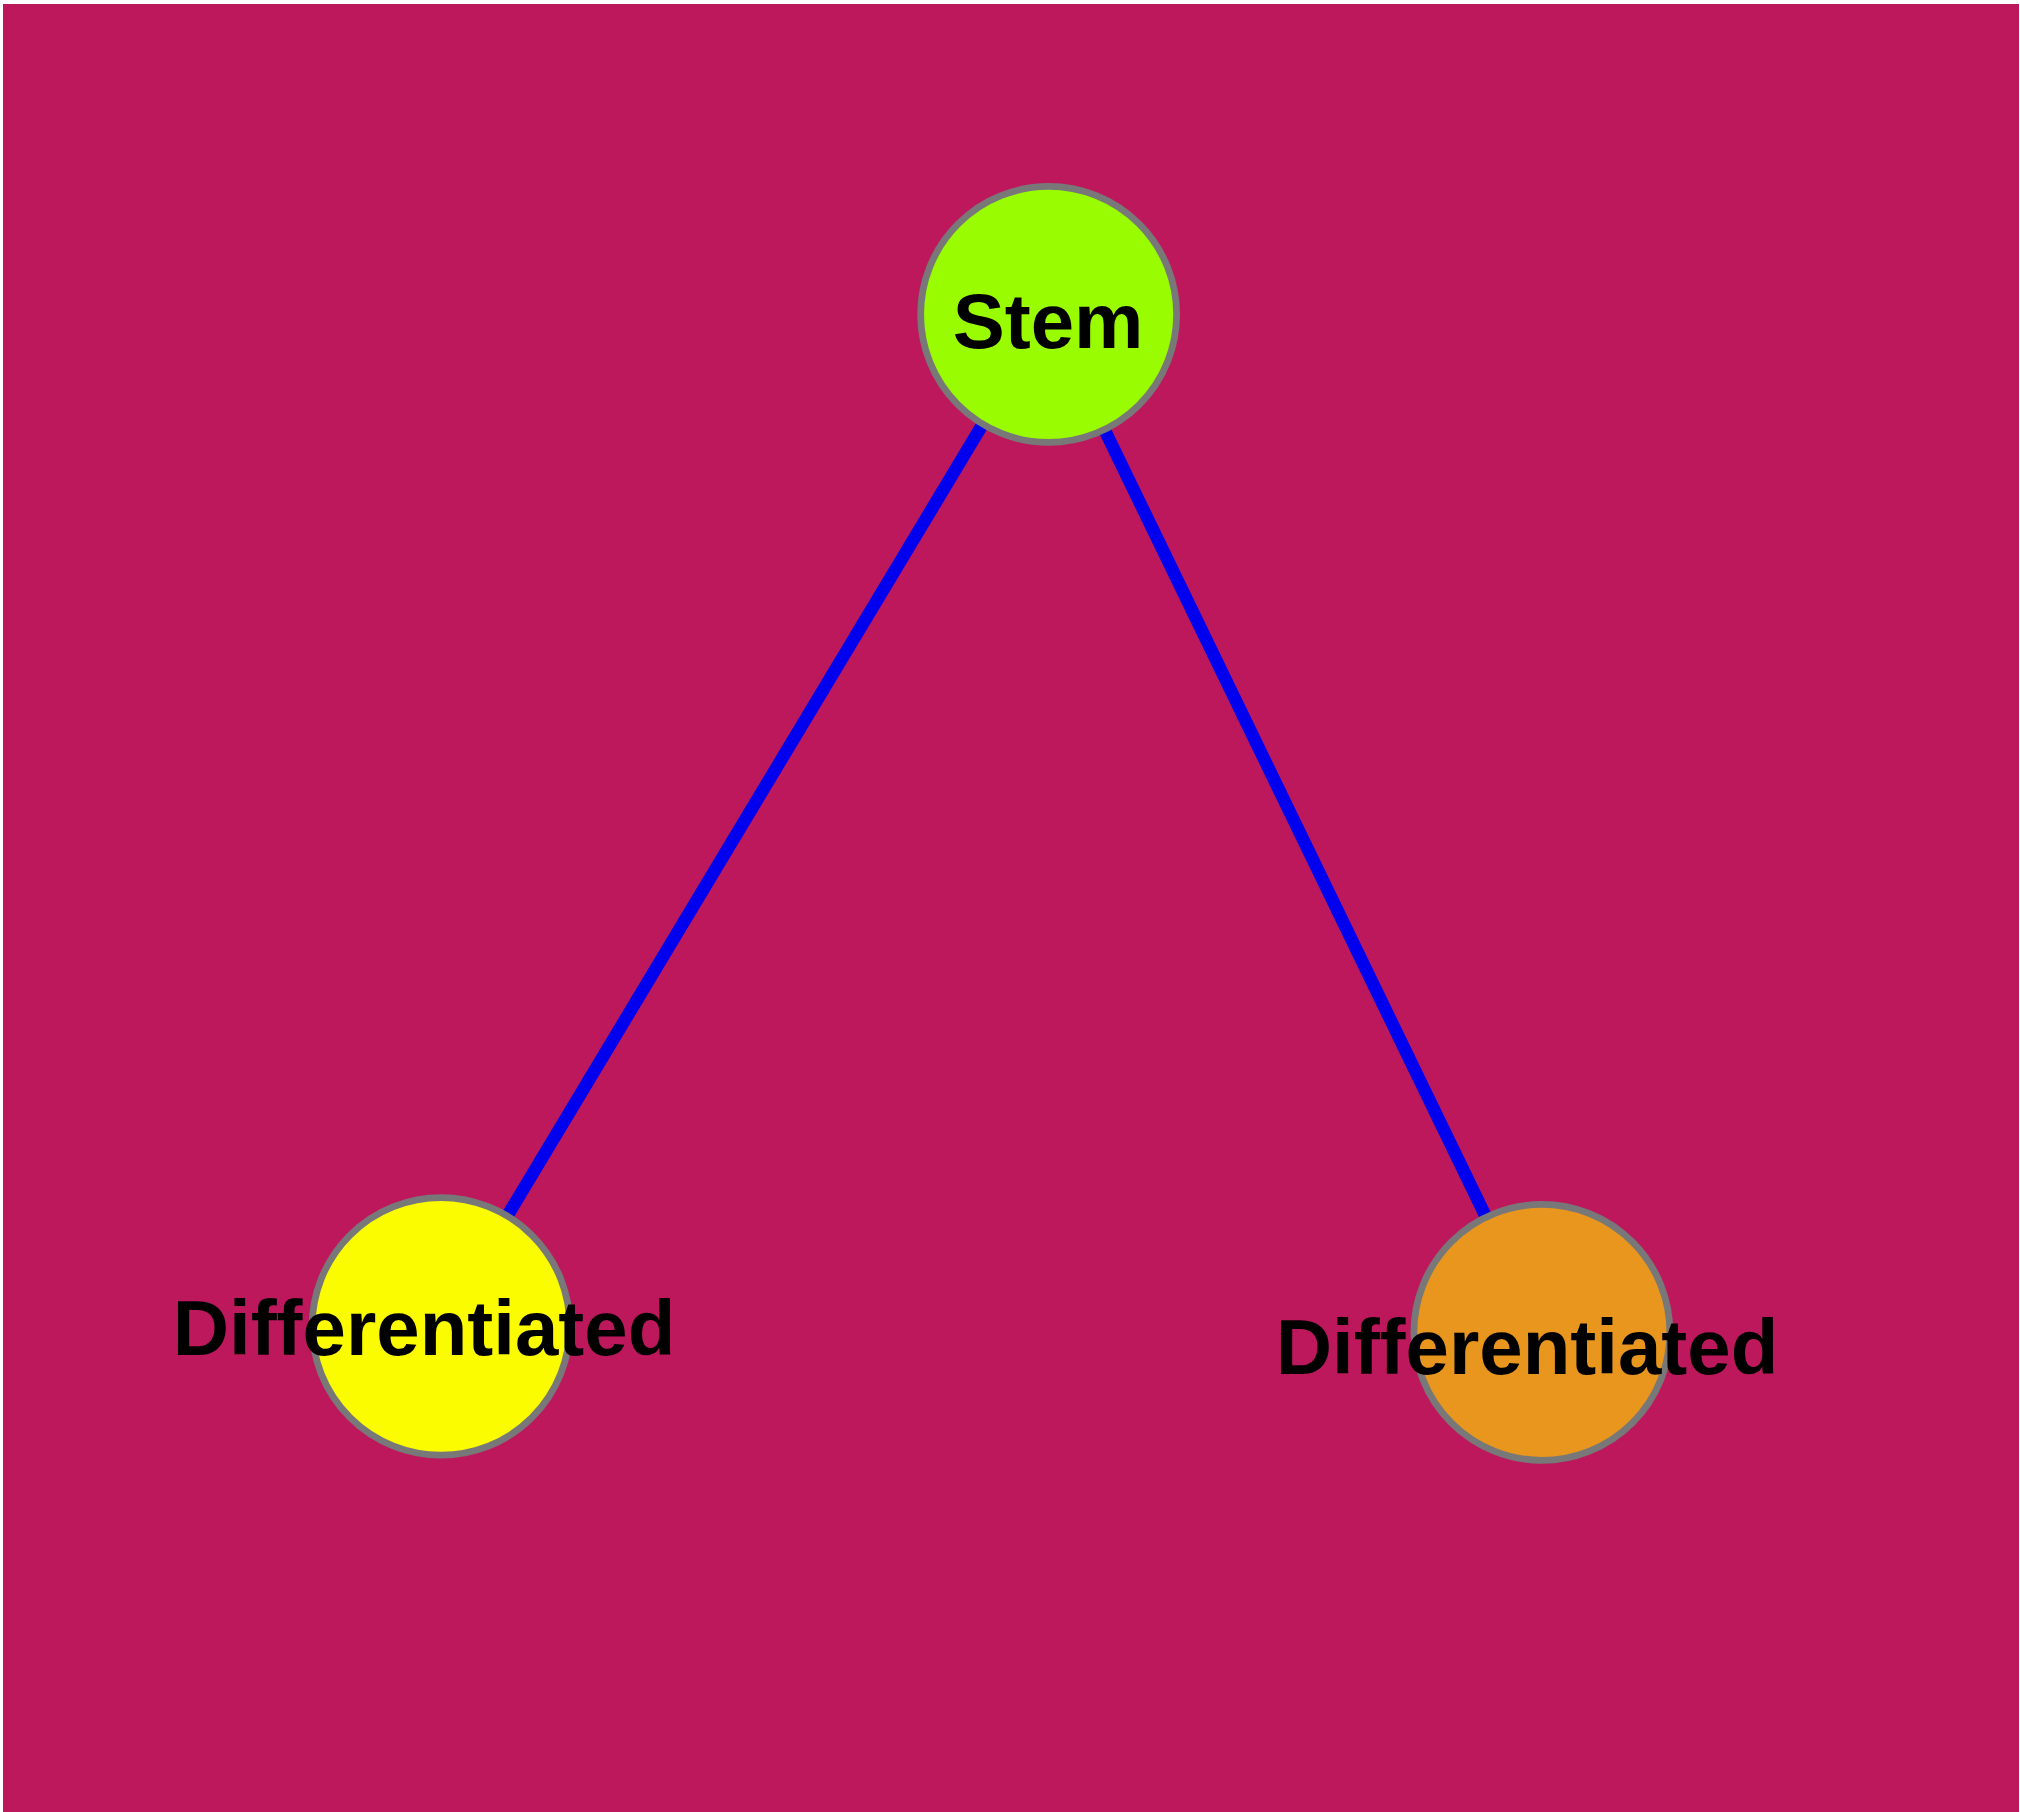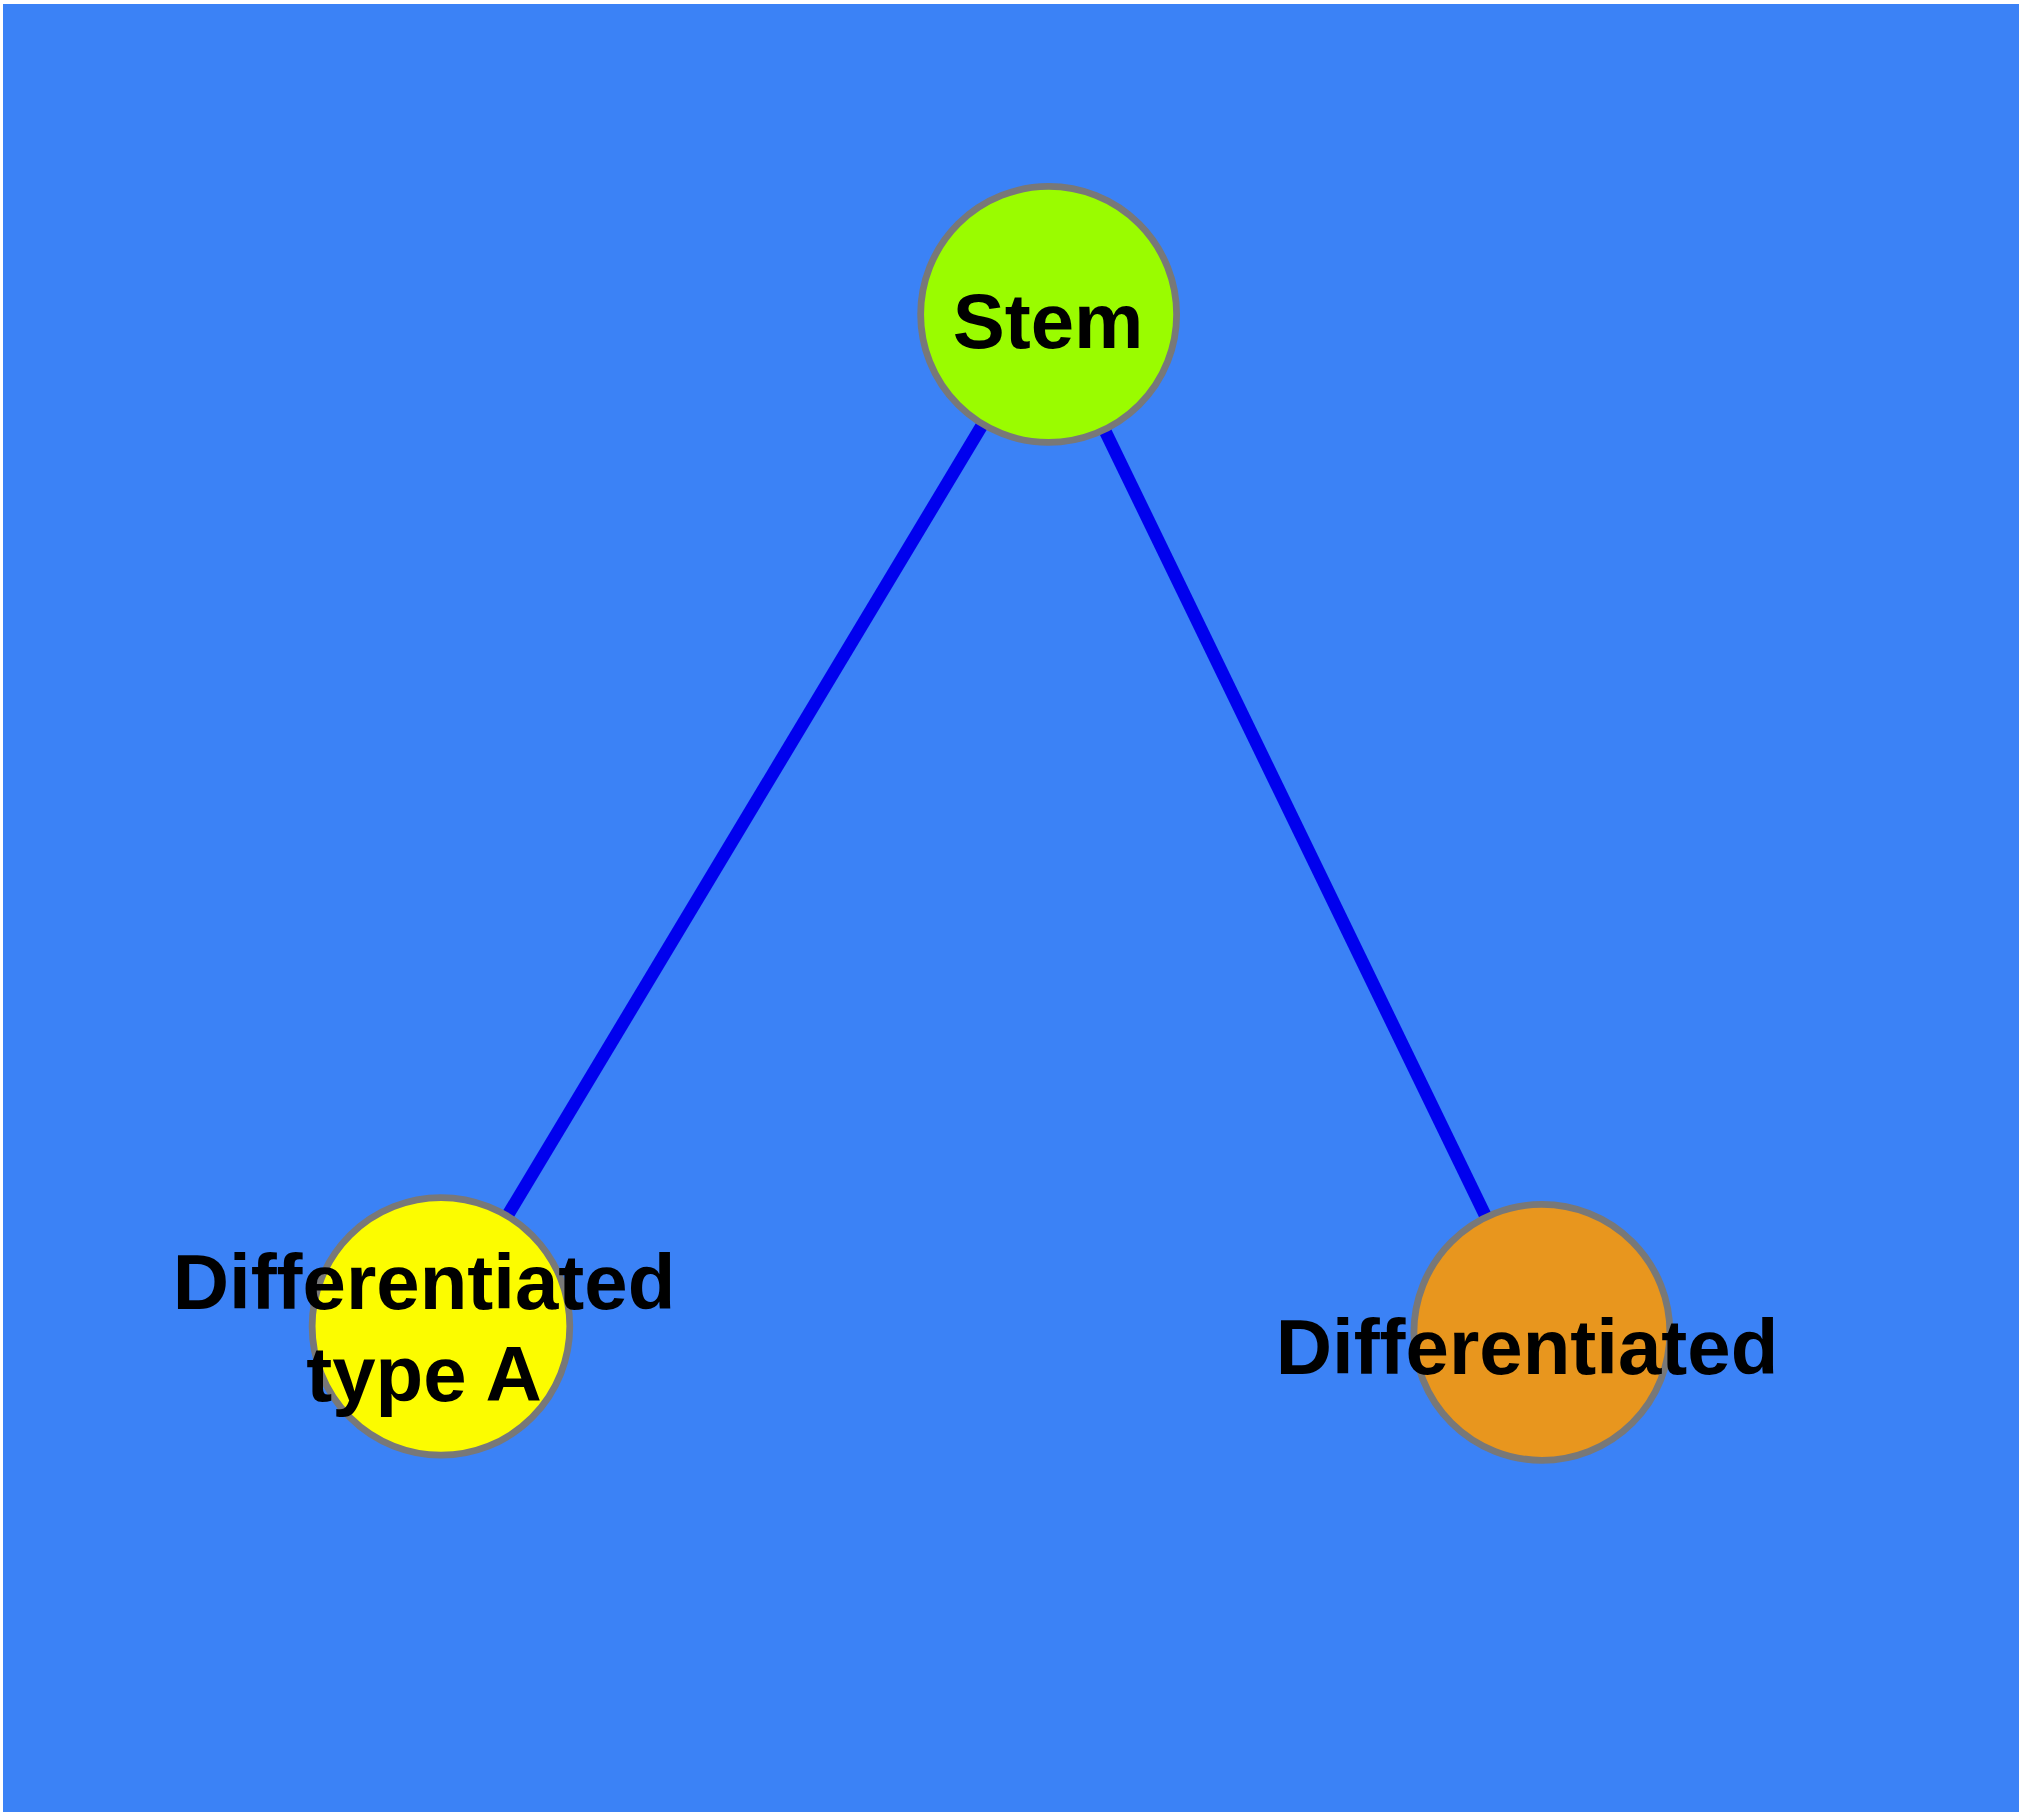--- a/index.html
+++ b/index.html
@@ -35,37 +35,36 @@
     font-size: 78px;
     line-height: 1.18;
     color: #000000;
     white-space: nowrap;
   }
   .node-label .label-line { display: block; }
 </style>
 </head>
 <body>
 
-<div class="canvas" style="background-color: #3b82f6;">
+<div class="canvas" style="background-color: #be185d;">
 
   <svg class="graph" width="2021" height="1812" viewBox="0 0 2384 2138">
 
     <line x1="1237" y1="371" x2="520" y2="1565" stroke-width="15" stroke="#0000EE"></line>
     <line x1="1237" y1="371" x2="1819" y2="1572" stroke-width="15" stroke="#0000EE"></line>
 
     <circle cx="1237" cy="371" r="151" stroke-width="8" fill="#9AFC00" stroke="#787878"></circle>
     <circle cx="520" cy="1565" r="152" stroke-width="8" fill="#FCFC00" stroke="#787878"></circle>
     <circle cx="1819" cy="1572" r="151" stroke-width="8" fill="#E8961E" stroke="#787878"></circle>
   </svg>
 
   <div class="node-label" style="left:1048px; top:321px;">Stem</div>
 
   <div class="node-label" style="left:424px; top:1328px;">
     <span class="label-line">Differentiated</span>
-    <span class="label-line">type A</span>
   </div>
 
   <div class="node-label" style="left:1527px; top:1347px;">
     <span class="label-line">Differentiated</span>
   </div>
 
   <div class="border-strip strip-top"></div>
   <div class="border-strip strip-left"></div>
   <div class="border-strip strip-right"></div>
 </div>

